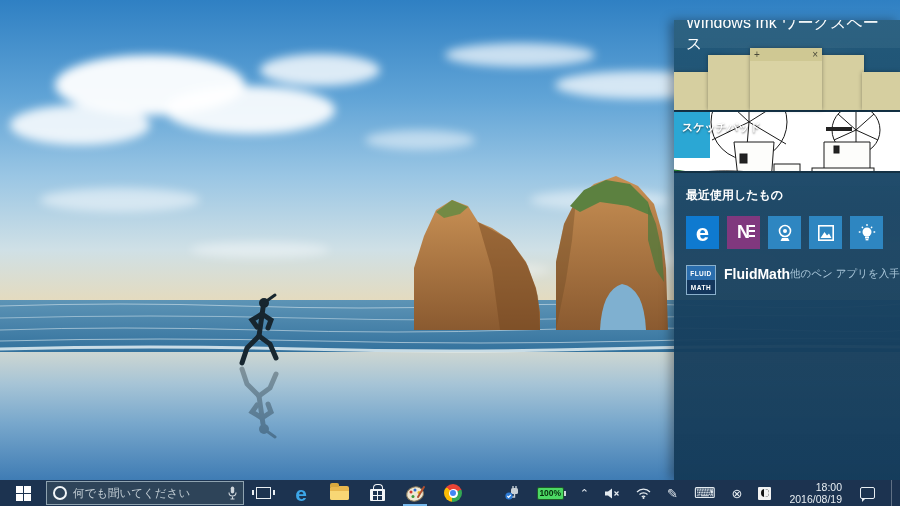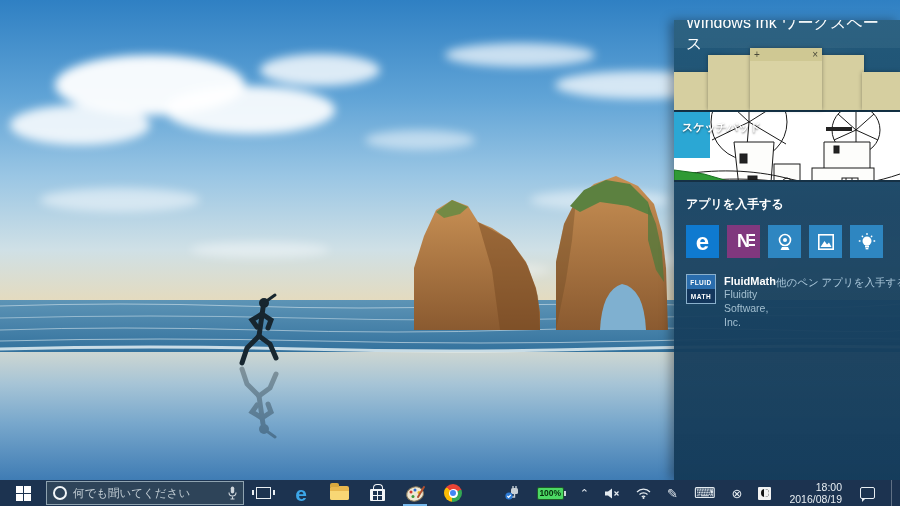--- a/index.html
+++ b/index.html
@@ -34,21 +34,21 @@
   .note.n5 { left:188px; width:38px; height:38px; }
   .note.center { left:76px; width:72px; height:62px; background:#dad3a4; z-index:2; }
   .note-header {
     height:13px; background:#cfc893; display:flex; justify-content:space-between;
     align-items:center; padding:0 4px; font-size:10px; color:#4a4a3a;
   }
   .note-btn { cursor:pointer; line-height:1; }
   .divider { height:2px; background:rgba(0,0,0,.35); }
   
   .thumb { position:relative; width:226px; cursor:pointer; overflow:hidden; }
-  .thumb-sketchpad { height:68px; background:#fff; }
+  .thumb-sketchpad { height:59px; background:#fff; }
   .thumb-screen { height:82px; }
   .thumb svg { display:block; }
   .sketch-label-box {
     position:absolute; left:0; top:0; width:36px; height:46px; background:#2ba7d4;
   }
   .thumb-label {
     position:absolute; left:8px; top:8px; font-size:11px; font-weight:700;
     color:#fff; text-shadow:0 1px 2px rgba(0,0,0,.6); white-space:nowrap;
   }
   
@@ -61,21 +61,21 @@
   .tile-onenote { background:#80387e; font-weight:bold; font-size:18px; color:#fff; }
   .onenote-tabs { position:absolute; right:5px; top:9px; display:flex; flex-direction:column; gap:3px; }
   .onenote-tabs i { display:block; width:6px; height:2px; background:#fff; }
   
   .suggest-row { display:flex; padding:4px 10px 0 12px; align-items:flex-start; cursor:pointer; }
   .fm-icon { width:30px; height:30px; border:1px solid #8ab0cc; flex:0 0 auto; }
   .fm-icon div { height:14px; display:flex; align-items:center; justify-content:center;
     font-size:6.5px; font-weight:bold; letter-spacing:.5px; color:#fff; }
   .fm-top { background:#2a6dad; } .fm-bot { background:#13365c; }
   .suggest-text { margin-left:8px; flex:1; }
-  .app-name { font-size:11px; font-weight:600; line-height:1.3; }
+  .app-name { font-size:14px; font-weight:600; line-height:1.3; }
   .app-pub { font-size:10.5px; color:#a3bfd0; line-height:1.3; }
   .get-more { font-size:10.5px; color:#a9c6d9; white-space:nowrap; margin-top:2px; cursor:pointer; }
 
   
   .taskbar {
     position:absolute; left:0; bottom:0; width:900px; height:26px;
     background:#1c3350; display:flex; align-items:center; z-index:10; color:#e8eef2;
   }
   .tb-btn { height:26px; display:flex; align-items:center; justify-content:center; cursor:pointer; }
   .start { width:46px; }
@@ -263,21 +263,21 @@
         <path d="M0 72 C50 64 100 66 140 76"></path>
       </g>
       <polygon points="0,58 30,62 78,76 96,84 0,84" fill="#2f9a35" stroke="#17701f"></polygon>
     </svg>
     <div class="sketch-label-box"></div>
     <div class="thumb-label">スケッチパッド</div>
   </div>
   <div class="divider"></div>
 
 
-  <div class="section-label" style="padding-top:14px">アプリを入手する</div>
+  <div class="section-label" style="padding-top:14px">最近使用したもの</div>
   <div class="tiles">
     <div class="tile tile-edge">
       <span>e</span>
     </div>
     <div class="tile tile-onenote">
       <span>N</span>
       <span class="onenote-tabs">
           <i></i>
           <i></i>
           <i></i>
@@ -309,21 +309,20 @@
     </div>
   </div>
 
   <div class="suggest-row">
     <div class="fm-icon">
       <div class="fm-top">FLUID</div>
       <div class="fm-bot">MATH</div>
     </div>
     <div class="suggest-text">
       <div class="app-name">FluidMath</div>
-      <div class="app-pub">Fluidity Software, Inc.</div>
     </div>
     <div class="get-more">他のペン アプリを入手する</div>
   </div>
 
 </div>
 
 <div class="taskbar">
   <div class="tb-btn start">
     <span class="win-logo">
         <i></i>

